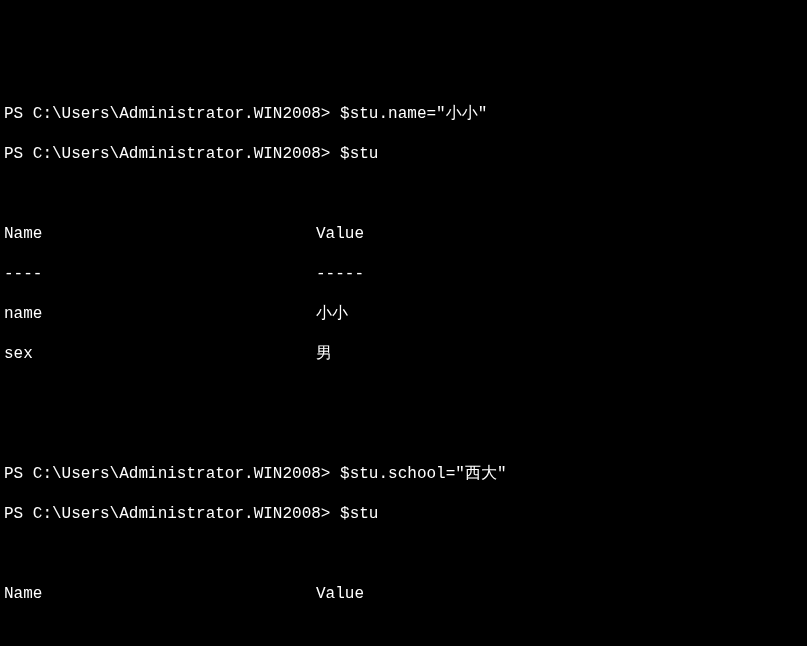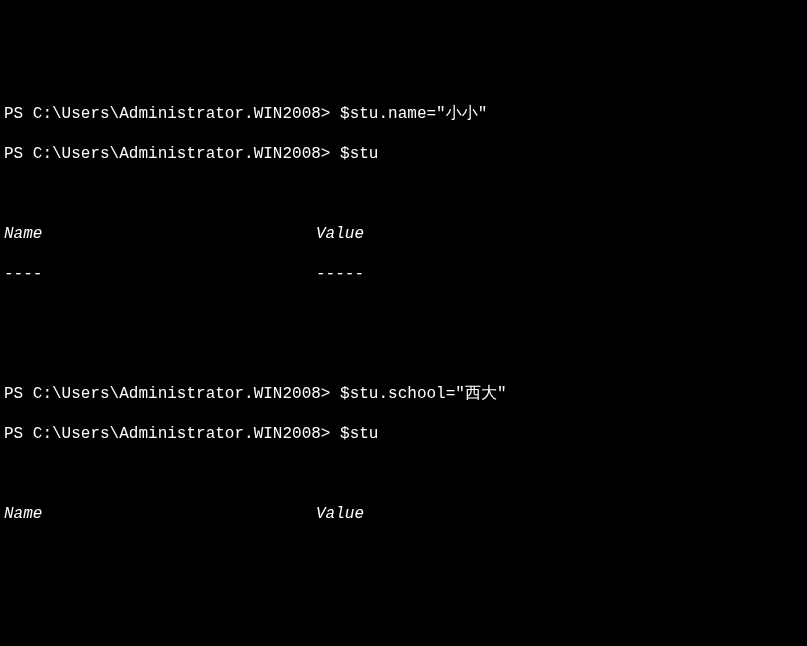--- a/index.html
+++ b/index.html
@@ -14,21 +14,20 @@
       font-size: 16px;
       line-height: 1.25;
       padding: 4px;
       width: 807px;
       height: 646px;
       overflow: hidden;
       white-space: pre;
     }
     .line {
       display: block;
-      font-style: italic;
     }
     .col-name {
       display: inline-block;
       width: 312px;
     }
     .col-value {
       display: inline-block;
     }
     .prompt-line {
       display: flex;
@@ -41,20 +40,22 @@
 <body>
 
 
 
 <div>
 <div class="prompt-line"><span>PS C:\Users\Administrator.WIN2008&gt;</span><span> </span><span class="command">$stu.name="小小"</span></div>
 <div class="prompt-line"><span>PS C:\Users\Administrator.WIN2008&gt;</span><span> </span><span class="command">$stu</span></div>
 <div class="line"> </div>
 <div class="line"><span class="col-name">Name</span><span class="col-value">Value</span></div>
 <div class="line"><span class="col-name">----</span><span class="col-value">-----</span></div>
+<div class="line"><span class="col-name">name</span><span class="col-value">小小</span></div>
+<div class="line"><span class="col-name">sex</span><span class="col-value">男</span></div>
 <div class="line"> </div>
 <div class="line"> </div>
 <div class="prompt-line"><span>PS C:\Users\Administrator.WIN2008&gt;</span><span> </span><span class="command">$stu.school="西大"</span></div>
 <div class="prompt-line"><span>PS C:\Users\Administrator.WIN2008&gt;</span><span> </span><span class="command">$stu</span></div>
 <div class="line"> </div>
 <div class="line"><span class="col-name">Name</span><span class="col-value">Value</span></div>
 
 
 
 

